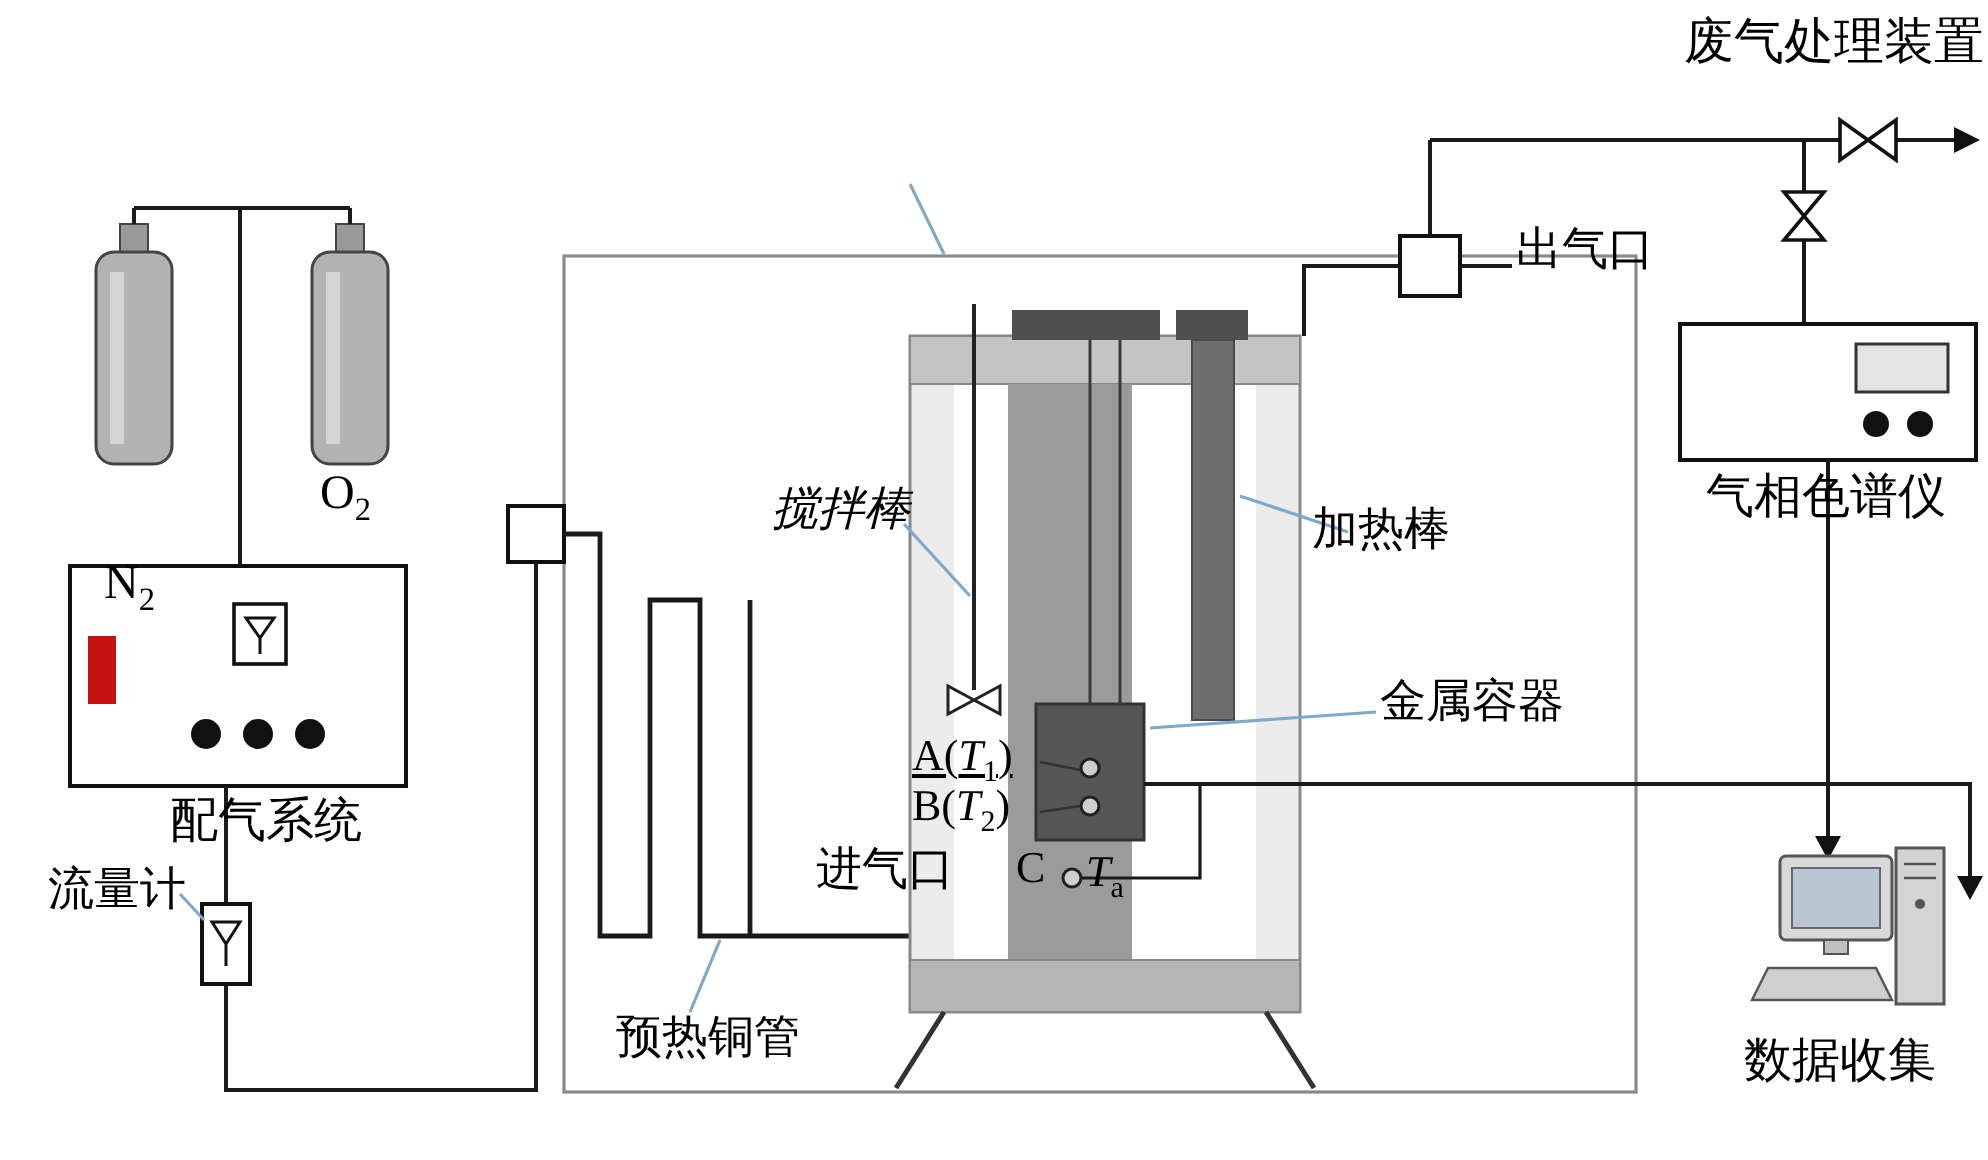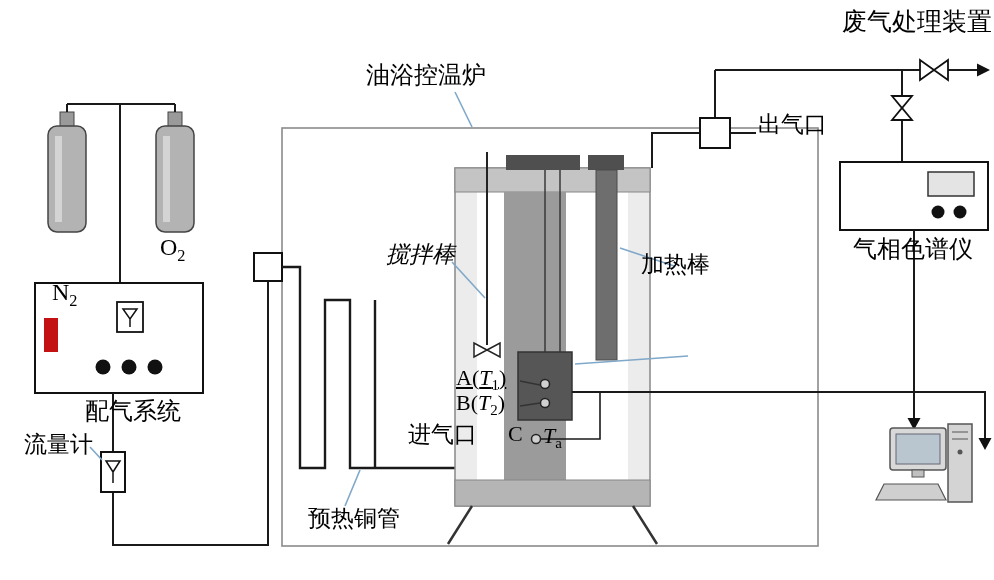--- a/index.html
+++ b/index.html
@@ -122,26 +122,27 @@
     <g stroke="#333" stroke-width="1.3">
       <path d="M520 381 L540 385"></path>
       <path d="M520 406 L540 403"></path>
     </g>
   </svg>
 
   <div class="label sz24" style="left:52px;top:234px;margin-top:45px;"><span>N</span><sub>2</sub></div>
   <div class="label sz24" style="left:160px;top:234px;"><span>O</span><sub>2</sub></div>
   <div class="label sz24" style="left:71px;top:398px;margin-left:14px;">配气系统</div>
   <div class="label" style="left:24px;top:432px;">流量计</div>
-  <div class="label sz24" style="left:366px;top:62px;">油浴控温炉</div>
   <div class="label" style="left:386px;top:242px;font-style:italic;">搅拌棒</div>
-  <div class="label" style="left:641px;top:252px;">加热棒</div>
+  <div class="label" style="left:656px;top:252px;">加热棒</div>
   <div class="label" style="left:758px;top:112px;">出气口</div>
   <div class="label sz25" style="left:842px;top:8px;">废气处理装置</div>
   <div class="label sz24" style="left:853px;top:236px;">气相色谱仪</div>
+  <div class="label" style="left:690px;top:338px;">金属容器</div>
   <div class="label sz22" style="left:456px;top:366px;text-decoration:underline;"><span>A(</span><i>T</i><sub>1</sub><span>)</span></div>
   <div class="label sz22" style="left:456px;top:391px;"><span>B(</span><i>T</i><sub>2</sub><span>)</span></div>
   <div class="label sz22" style="left:508px;top:422px;">C</div>
   <div class="label sz22" style="left:543px;top:424px;"><i>T</i><sub>a</sub></div>
   <div class="label" style="left:408px;top:422px;">进气口</div>
   <div class="label" style="left:296px;top:506px;margin-left:12px;">预热铜管</div>
+  <div class="label sz24" style="left:872px;top:518px;">数据收集</div>
 
 </div>
 
 </body></html>

